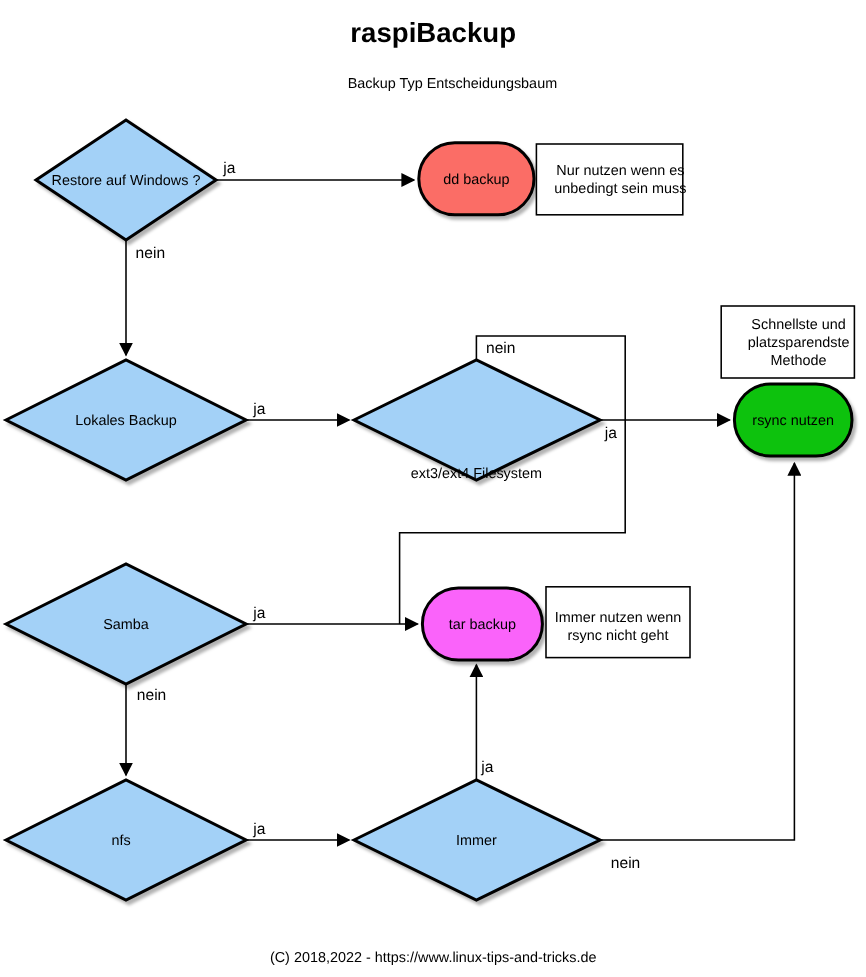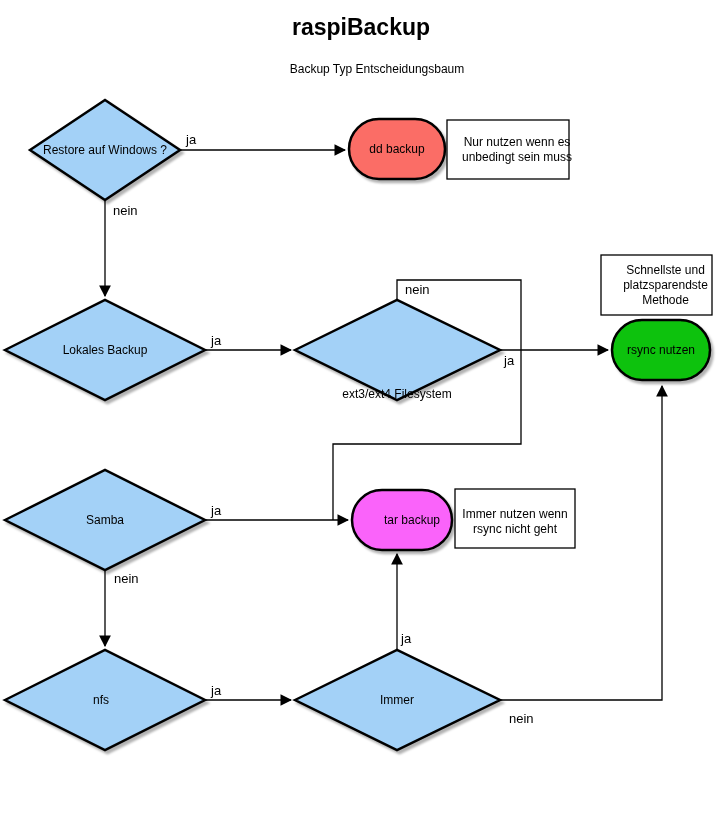--- a/index.html
+++ b/index.html
@@ -86,21 +86,21 @@
   </svg>
 
   <div class="node-label" style="left:105px;top:150px;">Restore auf Windows ?</div>
   <div class="node-label" style="left:105px;top:350px;">Lokales Backup</div>
   <div class="node-label" style="left:397px;top:350px;margin-top:44px;">ext3/ext4 Filesystem</div>
   <div class="node-label" style="left:105px;top:520px;">Samba</div>
   <div class="node-label" style="left:101px;top:700px;">nfs</div>
   <div class="node-label" style="left:397px;top:700px;">Immer</div>
   <div class="node-label" style="left:397px;top:149px;">dd backup</div>
   <div class="node-label" style="left:661px;top:350px;">rsync nutzen</div>
-  <div class="node-label" style="left:402px;top:520px;margin-left:10px;">tar backup</div>
+  <div class="node-label" style="left:402px;top:520px;">tar backup</div>
 
   <div class="note-text" style="left:447px;top:120px;width:140px;height:59px;">
     <div>Nur nutzen wenn es</div>
     <div>unbedingt sein muss</div>
   </div>
   <div class="note-text" style="left:601px;top:255px;width:129px;height:60px;">
     <div>Schnellste und</div>
     <div>platzsparendste</div>
     <div>Methode</div>
   </div>
@@ -113,13 +113,14 @@
   <div class="edge-label" style="left:113px;top:203px;">nein</div>
   <div class="edge-label" style="left:211px;top:333px;">ja</div>
   <div class="edge-label" style="left:405px;top:282px;">nein</div>
   <div class="edge-label" style="left:504px;top:353px;">ja</div>
   <div class="edge-label" style="left:211px;top:503px;">ja</div>
   <div class="edge-label" style="left:114px;top:571px;">nein</div>
   <div class="edge-label" style="left:211px;top:683px;">ja</div>
   <div class="edge-label" style="left:401px;top:631px;">ja</div>
   <div class="edge-label" style="left:509px;top:711px;">nein</div>
 
+  <div class="abs page-footer">(C) 2018,2022 - https://www.linux-tips-and-tricks.de</div>
 </div>
 
 </body></html>

